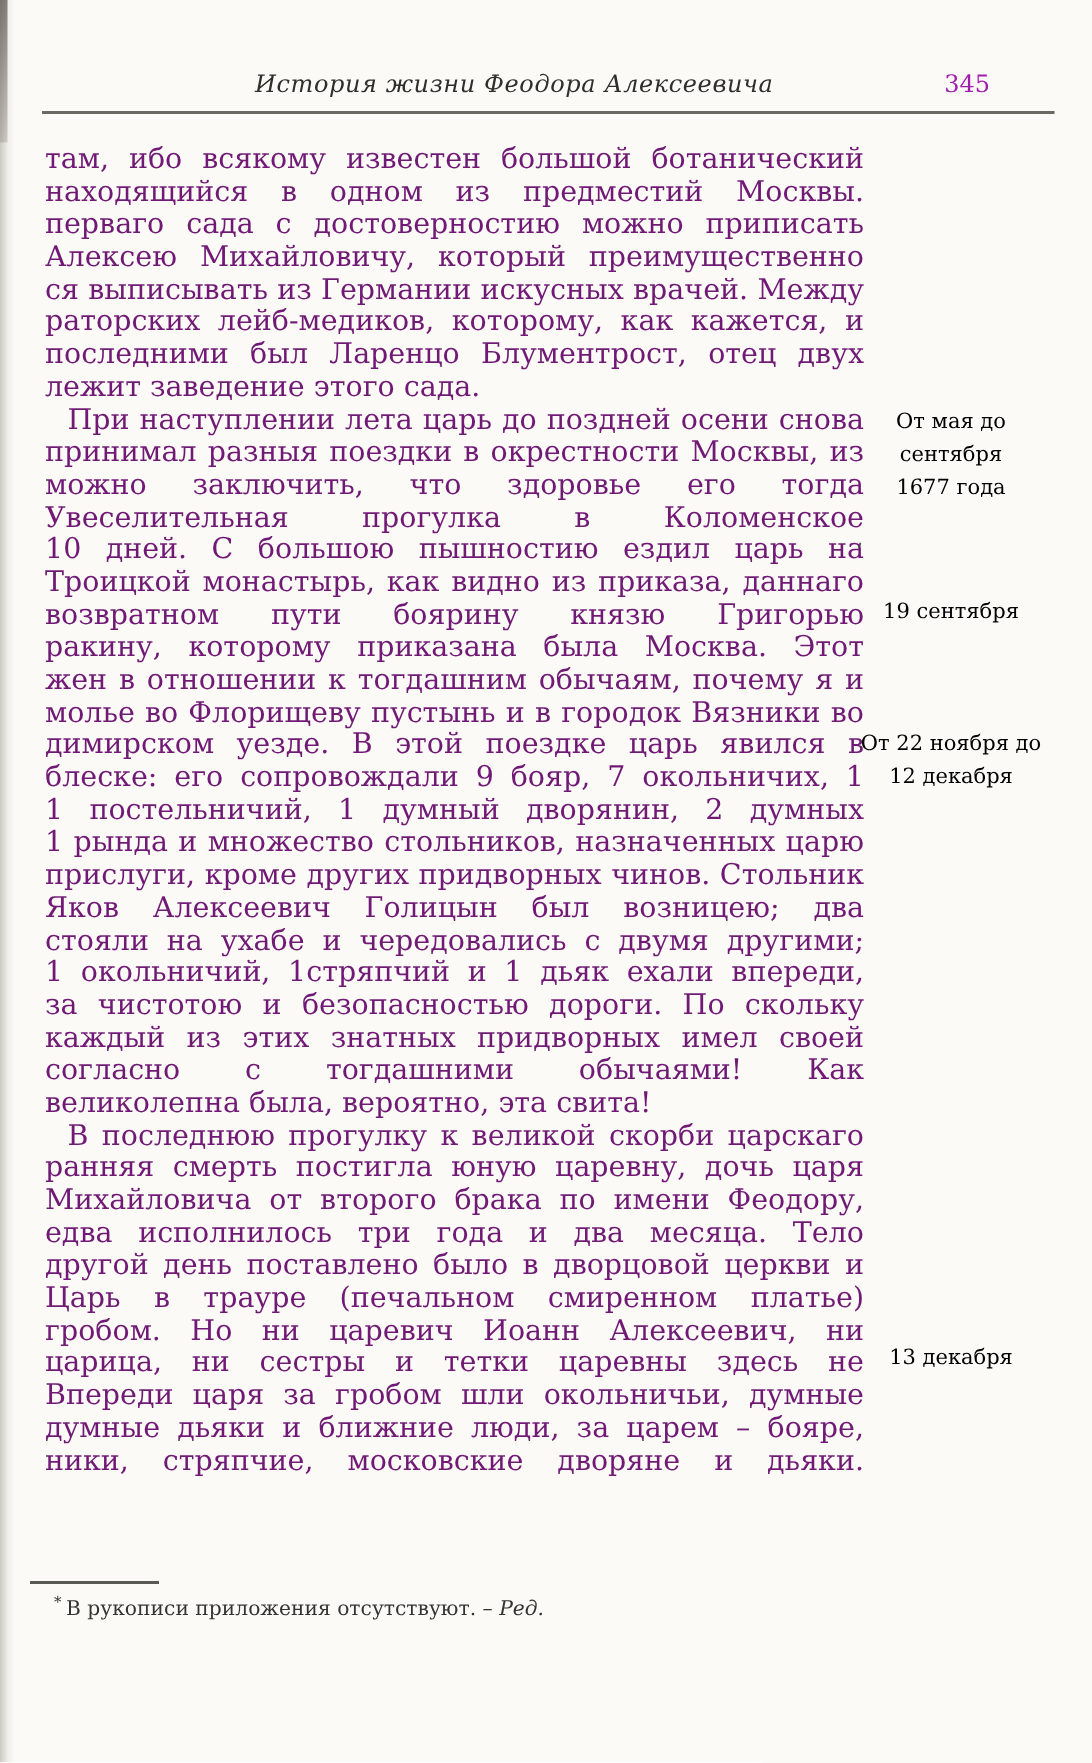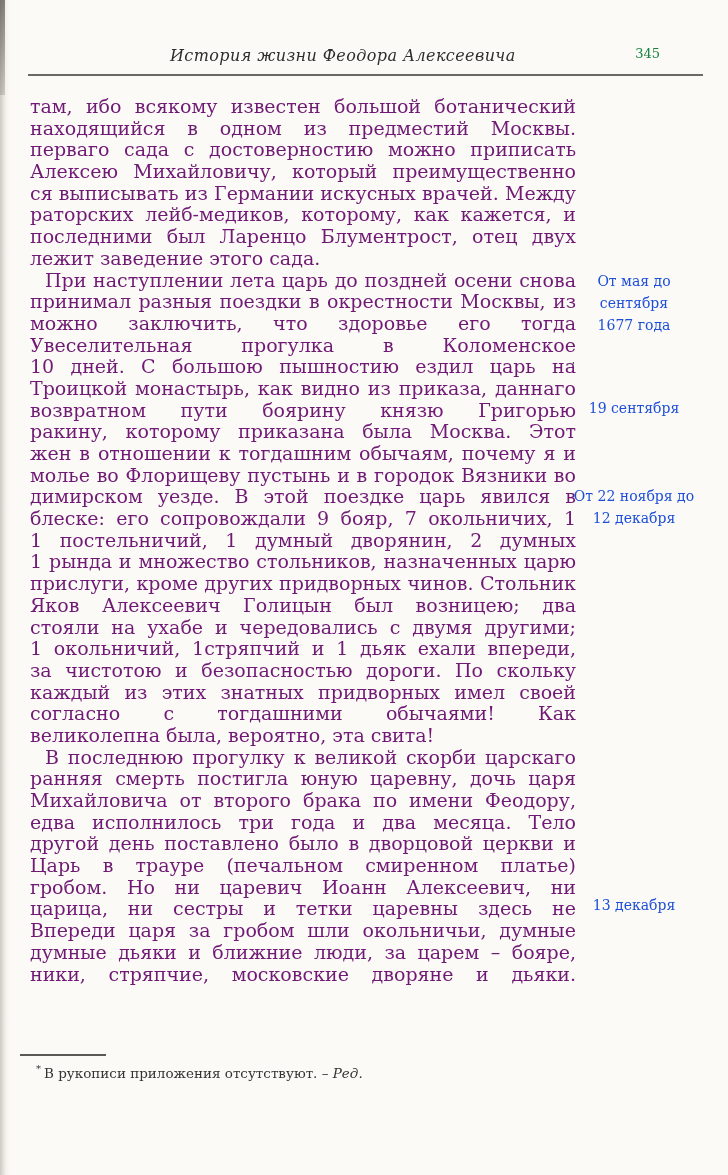--- a/index.html
+++ b/index.html
@@ -42,22 +42,22 @@
     letter-spacing: 0.4px;
     color: #2e2e2e;
     white-space: nowrap;
   }
   .page-number {
     position: absolute;
     top: 46px;
     left: 606px;
     width: 54px;
     text-align: right;
-    font-size: 13px;
-    color: #15803d;
+    font-size: 16px;
+    color: #a21caf;
   }
   .header-rule {
     position: absolute;
     top: 74px;
     left: 28px;
     width: 675px;
     height: 2px;
     background: #46463f;
     opacity: 0.8;
   }
@@ -79,21 +79,21 @@
   .tline.indent { text-indent: 15px; }
   .tline.end { text-align-last: left; }
   .margin-notes-col { position: absolute; left: 0; top: 0; width: 0; height: 0; }
   .margin-note {
     position: absolute;
     left: 558px;
     width: 152px;
     text-align: center;
     font-size: 14px;
     line-height: 21.8px;
-    color: #1d4ed8;
+    color: #000000;
   }
   .footnote-rule {
     position: absolute;
     top: 1054px;
     left: 20px;
     width: 86px;
     height: 1.5px;
     background: #5a5a54;
   }
   .footnote {

